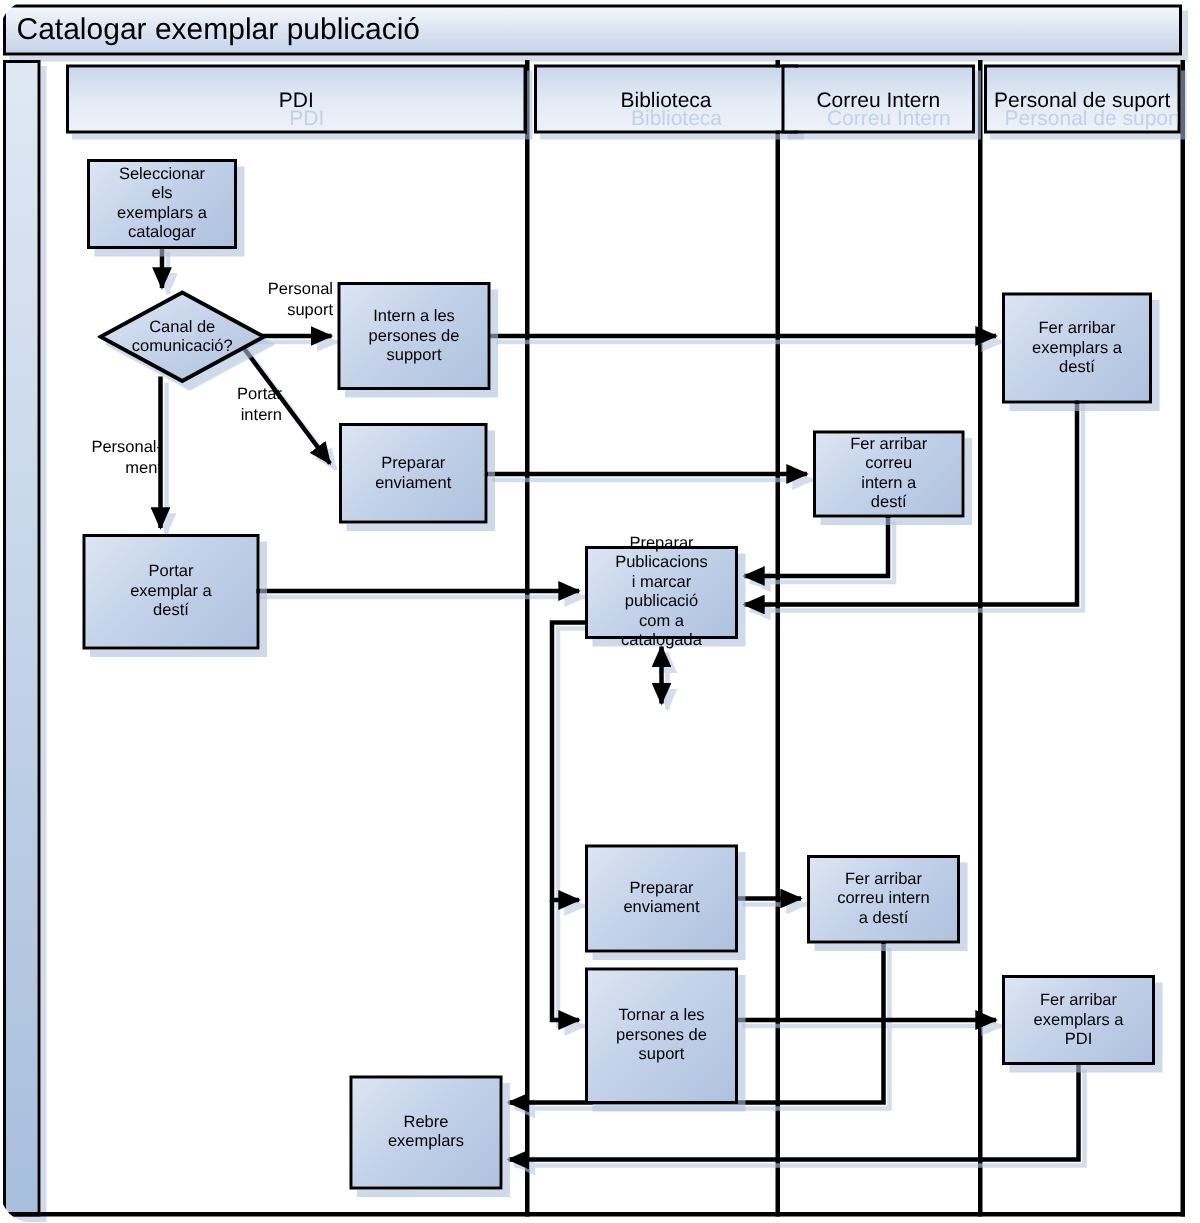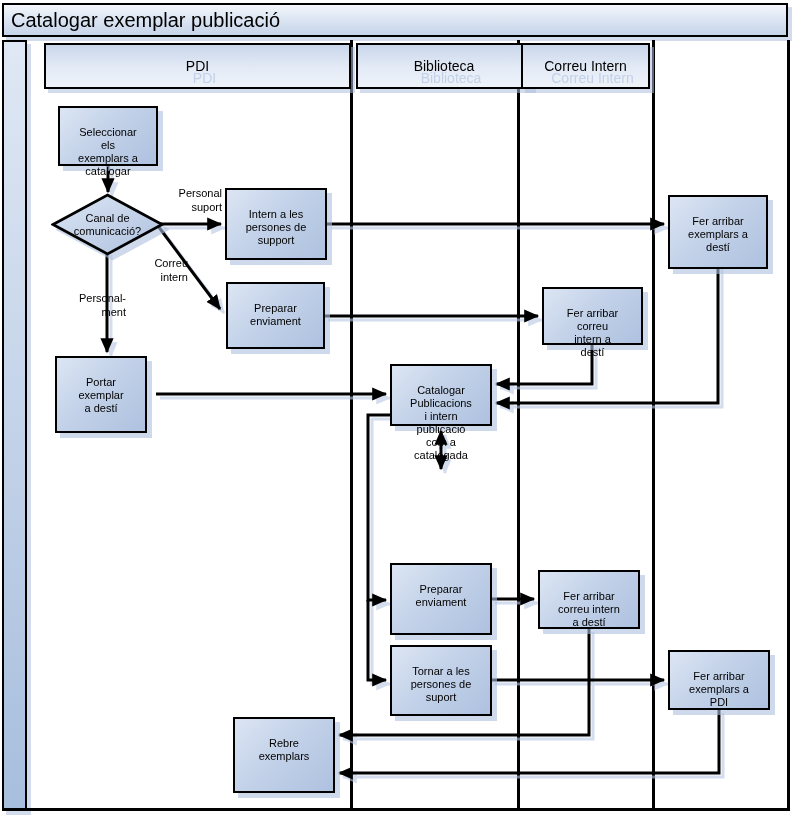--- a/index.html
+++ b/index.html
@@ -1,18 +1,18 @@
 <!DOCTYPE html>
 <html><head>
 <meta charset="utf-8">
 <style>
   html,body{margin:0;padding:0;background:#fff;}
   #canvas{
     position:relative;width:800px;height:815px;background:#fff;
-    font-family:"Liberation Sans", sans-serif;color:#000;overflow:hidden;
+    font-family:"Liberation Sans", sans-serif;color:#000;overflow:hidden;border-radius:21px;
   }
   
   .titlebar{
     position:absolute;left:2px;top:3px;width:786px;height:34px;
     border:2.4px solid #000;box-sizing:border-box;
     background:linear-gradient(to bottom,#f4f7fb 0%,#dde6f3 45%,#c6d4e9 100%);
     display:flex;align-items:center;padding-left:7px;font-size:20px;
     box-shadow:4px 4px 0 rgba(173,192,221,.55);
   }
   .poolbar{
@@ -28,21 +28,21 @@
     background:linear-gradient(to bottom,#c9d6eb 0%,#e4ebf6 55%,#eef2f9 100%);
     display:flex;align-items:center;justify-content:center;
     font-size:14px;line-height:16px;overflow:hidden;
     box-shadow:4px 4px 0 rgba(173,192,221,.55);
   }
   .lane-header .hl{text-shadow:7px 12px 0 #c2d1e8;}
   
   .node{
     position:absolute;border:2.4px solid #000;box-sizing:border-box;
     background:linear-gradient(135deg,#dce5f3 0%,#c3d2e9 45%,#aec1df 100%);
-    display:flex;justify-content:center;text-align:center;
+    display:flex;align-items:center;justify-content:center;text-align:center;
     font-size:11px;line-height:13px;padding:18px;
     box-shadow:5px 5px 0 rgba(173,192,221,.6);
   }
   .node-label,.edge-label,.shape-label{white-space:pre-line;}
   .shape-node{position:absolute;filter:drop-shadow(5px 5px 0 rgba(173,192,221,.6));}
   .shape-node svg{display:block;}
   .shape-label{
     position:absolute;left:0;top:0;right:0;bottom:0;
     display:flex;align-items:center;justify-content:center;text-align:center;
     font-size:11px;line-height:13px;
@@ -71,20 +71,23 @@
 
   <div class="lane-header" style="left:44px;width:307px">
     <span class="hl">PDI</span>
   </div>
   <div class="lane-header" style="left:356px;width:176px">
     <span class="hl">Biblioteca</span>
   </div>
   <div class="lane-header" style="left:521px;width:129px">
     <span class="hl">Correu Intern</span>
   </div>
+  <div class="lane-header" style="left:656px;width:131px">
+    <span class="hl">Personal de suport</span>
+  </div>
 
   <svg id="connectors" width="800" height="815">
     <defs>
       <marker id="ah" markerUnits="strokeWidth" markerWidth="5.2" markerHeight="4.4" refX="4.6" refY="2.2" orient="auto">
         <path d="M0,0 L5,2.2 L0,4.4 z" style="fill:#000;stroke:none"></path>
       </marker>
     </defs>
     <path d="M108,164 L108,192" marker-end="url(#ah)"></path>
     <path d="M160,224 L221,224" marker-end="url(#ah)"></path>
     <path d="M158,226 L220,309" marker-end="url(#ah)"></path>
@@ -99,30 +102,30 @@
     <path d="M390,415 L368,415 L368,600 L386,600" marker-end="url(#ah)"></path>
     <path d="M368,600 L368,680 L386,680" marker-end="url(#ah)"></path>
     <path d="M491,599 L534,599" marker-end="url(#ah)"></path>
     <path d="M491,680 L664,680" marker-end="url(#ah)"></path>
     <path d="M589,628 L589,735 L339,735" marker-end="url(#ah)"></path>
     <path d="M719,709 L719,773 L339,773" marker-end="url(#ah)"></path>
   </svg>
 
   <div class="edge-label" style="left:158px;top:186px;width:64px">Personal
 suport</div>
-  <div class="edge-label" style="left:132px;top:256px;width:56px">Correu
+  <div class="edge-label" style="left:132px;top:256px;width:56px">Portar
 intern</div>
-  <div class="edge-label" style="left:64px;top:291px;width:62px">Personal-
+  <div class="edge-label" style="left:46px;top:291px;width:62px">Personal-
 ment</div>
 
   <div class="node" style="left:58px;top:106px;width:100px;height:60px">
     <span class="node-label">Seleccionar els exemplars a catalogar</span>
   </div>
 
-  <div class="shape-node" style="left:51px;top:193px;width:113px;height:63px">
+  <div class="shape-node" style="left:65px;top:193px;width:113px;height:63px">
     <svg width="113" height="63" viewBox="0 0 113 63">
       <defs>
         <linearGradient id="gdia" x1="0" y1="0" x2="1" y2="1">
           <stop offset="0" stop-color="#dce5f3"></stop>
             <stop offset="1" stop-color="#aec1df"></stop>
         </linearGradient>
       </defs>
       <polygon points="56.5,2 111,31.5 56.5,61 2,31.5" fill="url(#gdia)" stroke="#000" stroke-width="2.6"></polygon>
     </svg>
     <span class="shape-label">Canal de
@@ -138,38 +141,38 @@
   </div>
 
   <div class="node" style="left:668px;top:195px;width:100px;height:74px">
     <span class="node-label">Fer arribar exemplars a destí</span>
   </div>
 
   <div class="node" style="left:542px;top:287px;width:101px;height:58px">
     <span class="node-label">Fer arribar correu intern a destí</span>
   </div>
 
-  <div class="node" style="left:55px;top:356px;width:92px;height:77px">
+  <div class="node" style="left:55px;top:356px;width:118px;height:77px">
     <span class="node-label">Portar exemplar a destí</span>
   </div>
 
   <div class="node" style="left:390px;top:364px;width:102px;height:62px">
-    <span class="node-label">Catalogar Publicacions i intern publicació com a catalogada</span>
+    <span class="node-label">Preparar Publicacions i marcar publicació com a catalogada</span>
   </div>
 
 
   <div class="node" style="left:390px;top:563px;width:102px;height:72px">
     <span class="node-label">Preparar enviament</span>
   </div>
 
   <div class="node" style="left:538px;top:570px;width:102px;height:59px">
     <span class="node-label">Fer arribar correu intern a destí</span>
   </div>
 
-  <div class="node" style="left:390px;top:645px;width:102px;height:71px">
+  <div class="node" style="left:390px;top:645px;width:102px;height:91px">
     <span class="node-label">Tornar a les persones de suport</span>
   </div>
 
   <div class="node" style="left:668px;top:650px;width:102px;height:60px">
     <span class="node-label">Fer arribar exemplars a PDI</span>
   </div>
 
   <div class="node" style="left:233px;top:717px;width:102px;height:76px">
     <span class="node-label">Rebre exemplars</span>
   </div>

